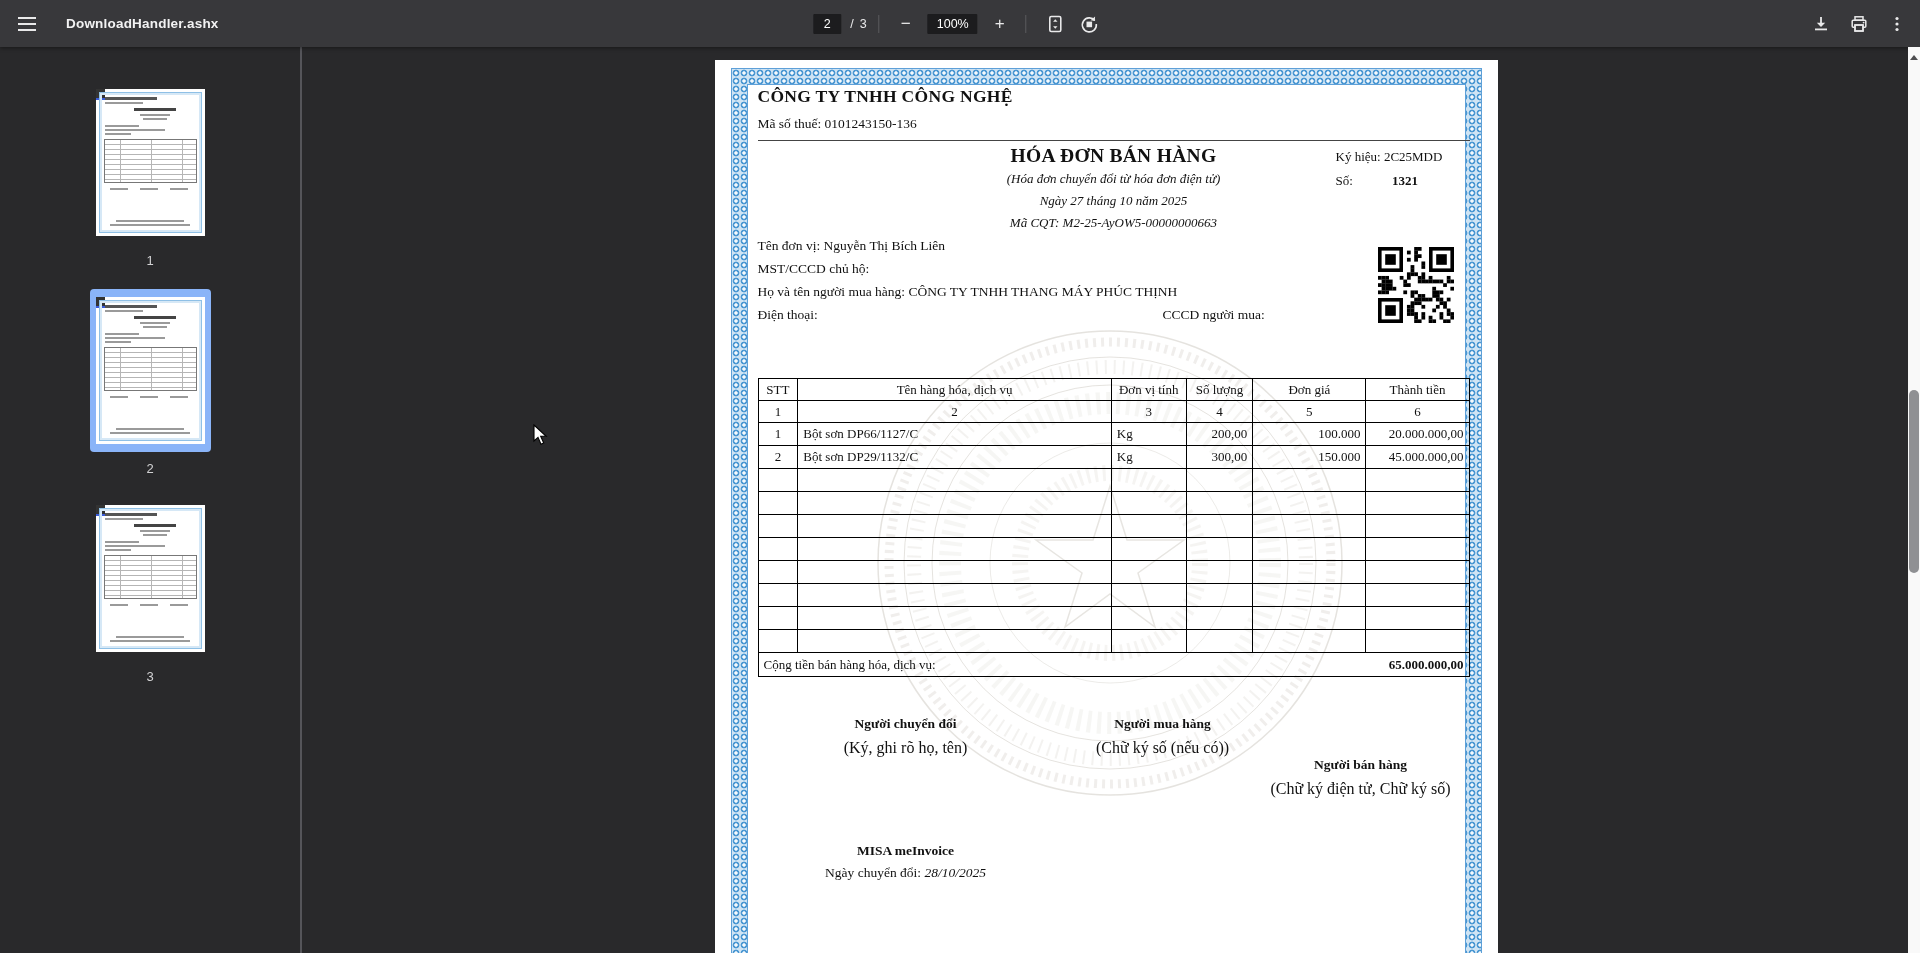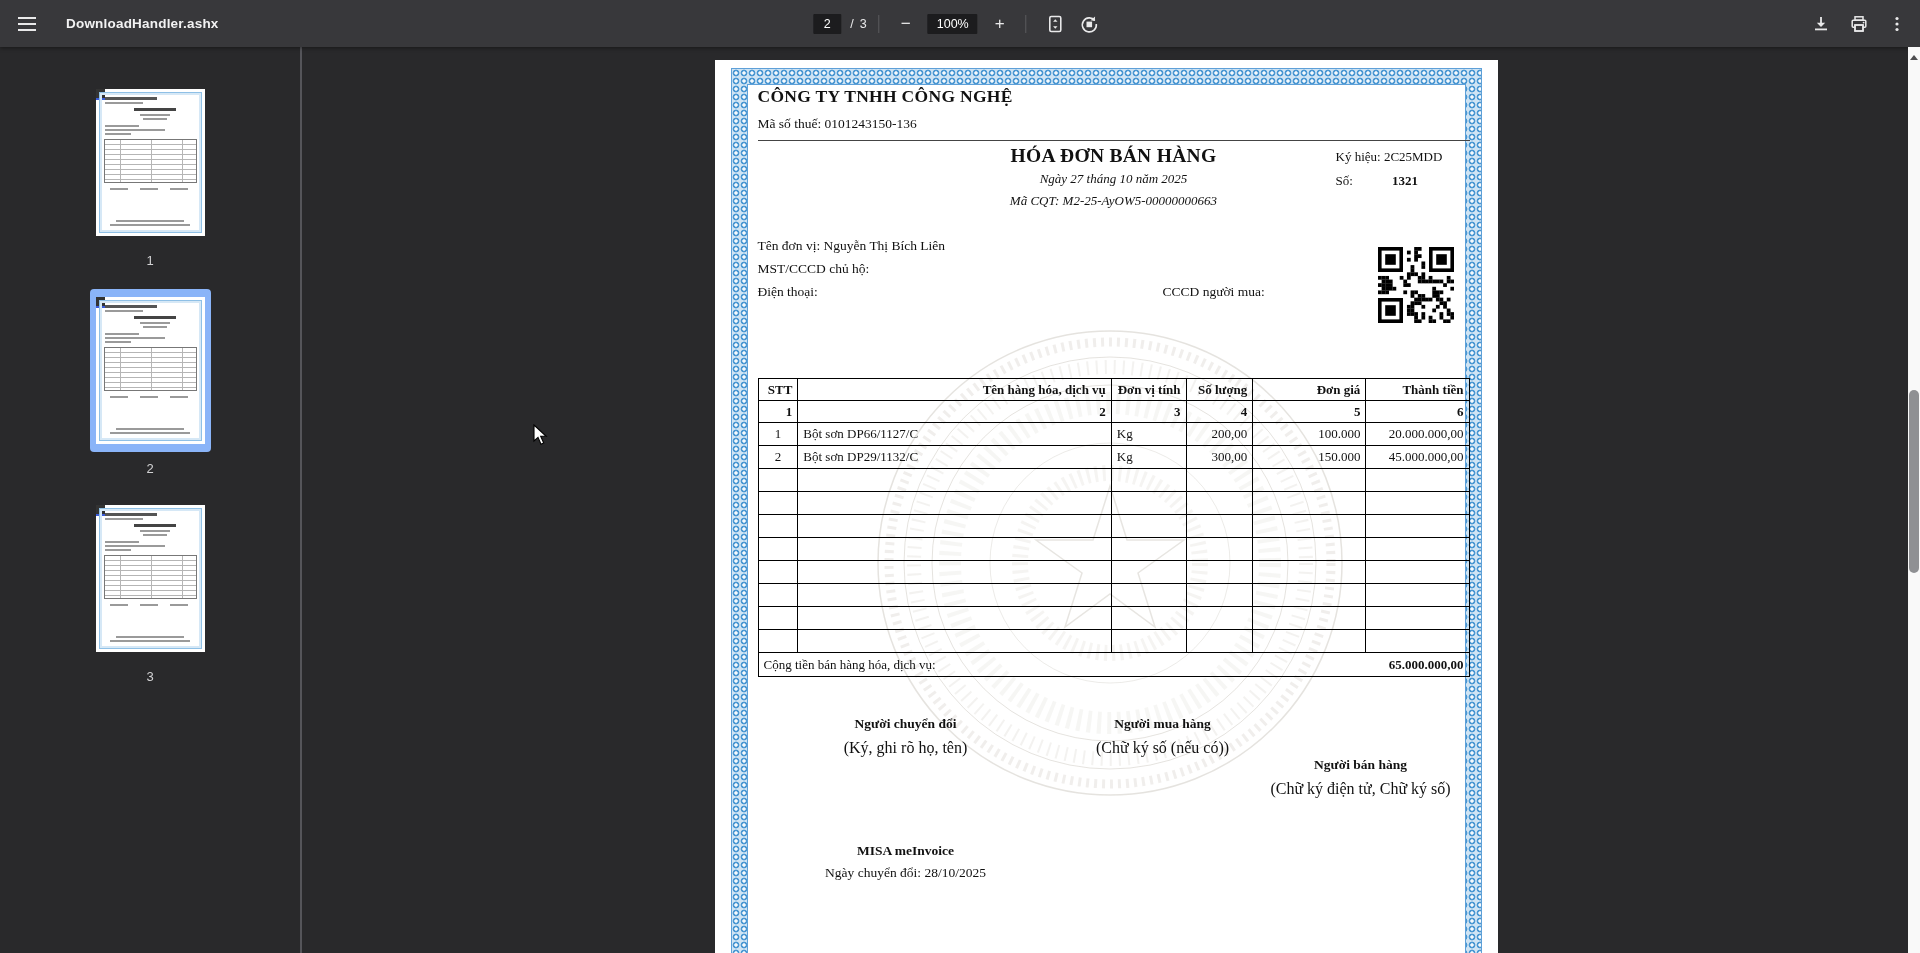--- a/index.html
+++ b/index.html
@@ -98,42 +98,42 @@
   .buyer-id-label { position:absolute; left:405px; top:0; }
 
   .qr { position:absolute; left:663px; top:187px; width:76px; height:76px; }
   .qr svg { display:block; }
 
   .watermark { position:absolute; left:158px; top:266px; width:474px; height:474px; z-index:0; }
 
   .table-wrap { position:absolute; left:43px; top:318px; width:712px; z-index:2; }
   table.inv { width:712px; border-collapse:collapse; table-layout:fixed; font-size:13px; background:transparent; }
   table.inv td { border:1px solid #000; padding:0 5px; overflow:hidden; white-space:nowrap; }
-  .r-head td { font-weight:bold; text-align:right; height:22px; }
+  .r-head td { font-weight:normal; text-align:center; height:22px; }
   .r-num td  { height:22px; }
   .r-data td { height:23px; }
   .r-empty td{ height:23px; }
   .r-data .col0 { text-align:center; }
   .r-data .col1, .r-data .col2 { text-align:left; }
   .r-data .col3, .r-data .col4, .r-data .col5 { text-align:right; }
   .r-total td { height:24px; }
   .r-total .tv { float:right; font-weight:bold; }
   .r-words td { height:24px; }
   .r-words .wv { font-weight:bold; font-style:italic; }
 
   .sig-col { position:absolute; width:300px; text-align:center; z-index:2; }
   .sig-title { font-weight:bold; font-size:13.5px; }
   .sig-note { font-size:16px; margin-top:7px; }
   .sig-1 { left:41px;  top:656px; }
   .sig-2 { left:298px; top:656px; }
   .sig-3 { left:496px; top:656px;margin-top:41px; }
 
   .brand { position:absolute; left:41px; width:300px; top:783px; text-align:center; font-weight:bold; z-index:2; }
   .conv-date { position:absolute; left:41px; width:300px; top:805px; text-align:center; z-index:2; }
-  .conv-date .dv { }
+  .conv-date .dv { font-style:italic; }
 
   
   .vscroll { position:absolute; right:0; top:47px; bottom:0; width:12px; background:#f9f9f9; z-index:60; }
   .vscroll-arrow { position:absolute; top:8px; left:2px; width:0; height:0;
                    border-left:4px solid transparent; border-right:4px solid transparent;
                    border-bottom:5px solid #4e4e50; }
   .vthumb { position:absolute; left:1px; width:10px; top:343px; height:183px; background:#8f9093; border-radius:5px; }
 
   
   .cursor { position:absolute; left:533px; top:424px; z-index:100; pointer-events:none; }
@@ -306,38 +306,40 @@
       </g>
     </svg>
 
     <div class="content">
       <div class="seller-name">CÔNG TY TNHH CÔNG NGHỆ</div>
       <div class="seller-tax">Mã số thuế: 0101243150-136</div>
       <div class="head-rule"></div>
 
       <div class="center-block">
         <div class="inv-title">HÓA ĐƠN BÁN HÀNG</div>
+        <div class="inv-sub">(Hóa đơn chuyển đổi từ hóa đơn điện tử)</div>
         <div class="inv-date">Ngày 27 tháng 10 năm 2025</div>
         <div class="inv-cqt">Mã CQT: M2-25-AyOW5-00000000663</div>
       </div>
 
       <div class="serial-block">
         <div class="serial-row">
           <span>Ký hiệu:</span>
           <span>2C25MDD</span>
         </div>
         <div class="serial-row">
           <span>Số:</span>
           <span class="inv-no-value">1321</span>
         </div>
       </div>
 
       <div class="buyer-block">
         <div class="buyer-line">Tên đơn vị: Nguyễn Thị Bích Liên</div>
         <div class="buyer-line">MST/CCCD chủ hộ:</div>
+        <div class="buyer-line">Họ và tên người mua hàng: CÔNG TY TNHH THANG MÁY PHÚC THỊNH</div>
         <div class="buyer-line">
           <span>Điện thoại:</span>
           <span class="buyer-id-label">CCCD người mua:</span>
         </div>
       </div>
 
       <div class="qr">
         <svg width="76" height="76" viewBox="0 0 76 76">
           <rect width="76" height="76" fill="#fff"></rect>
           <g fill="#000" id="qr-mods">

